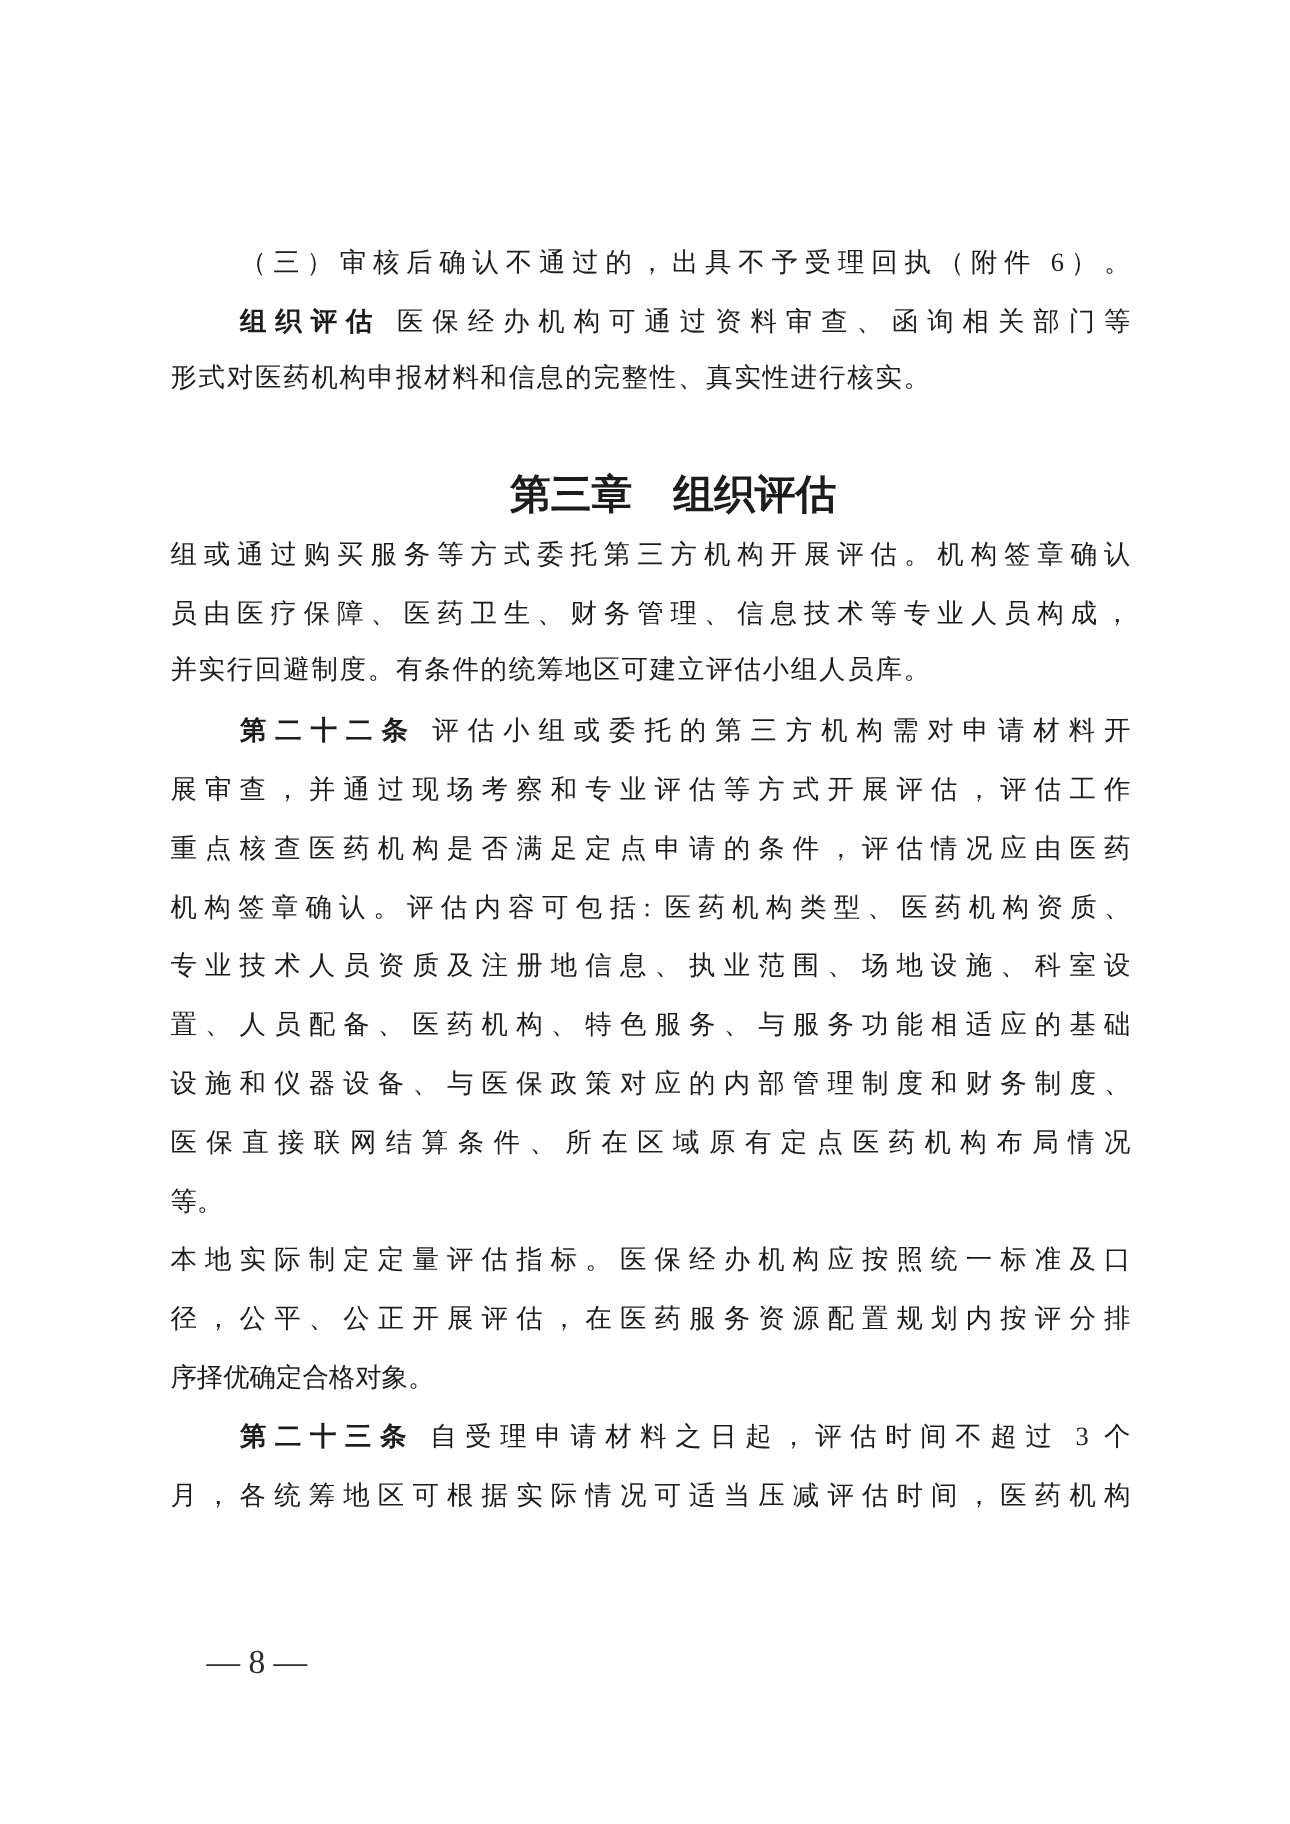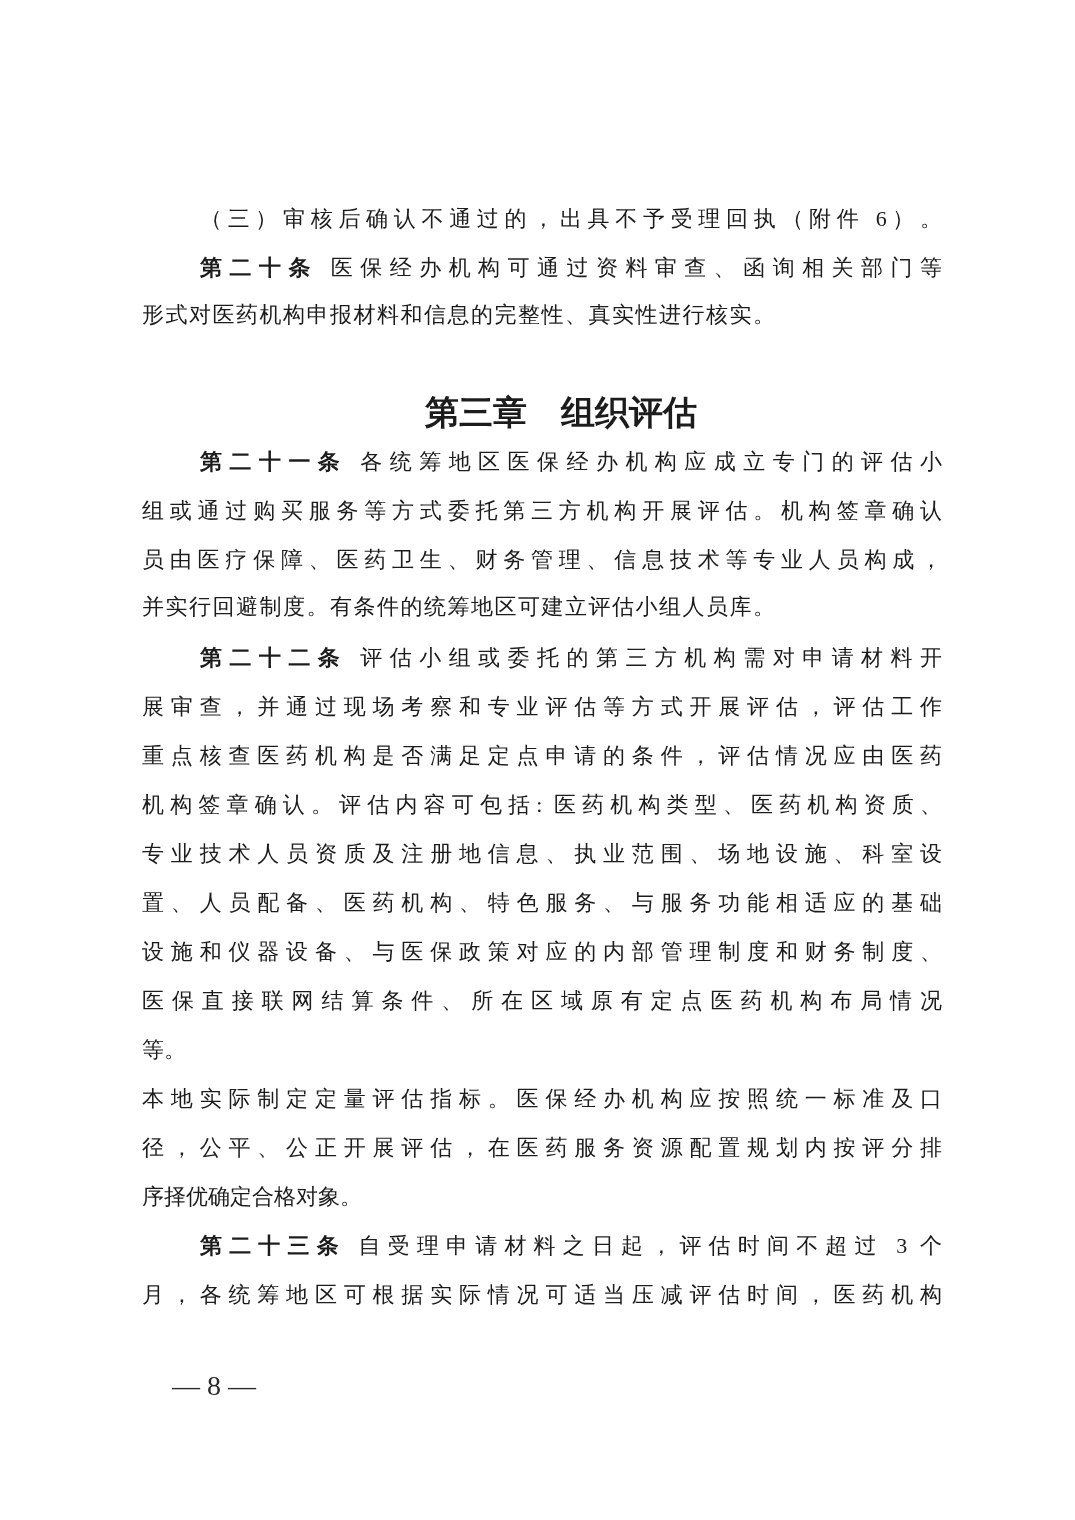--- a/index.html
+++ b/index.html
@@ -66,24 +66,23 @@
     line-height: 34px;
     color: #2a2a2a;
   }
 </style>
 </head>
 <body>
 
 <div class="page">
   <div class="content" id="doc-lines">
       <div class="line indent justify"><span>（三）审核后确认不通过的，出具不予受理回执（附件 6）。</span></div>
-      <div class="line indent justify"><span class="b">第二十条</span><span> 医保经办机构可通过资料审查、函询相关部门等</span></div>
+      <div class="line indent justify"><span class="b">组织评估</span><span> 医保经办机构可通过资料审查、函询相关部门等</span></div>
       <div class="line loose"><span>形式对医药机构申报材料和信息的完整性、真实性进行核实。</span></div>
       <div class="line heading"><span>第三章　组织评估</span></div>
-      <div class="line indent justify"><span class="b">第二十一条</span><span> 各统筹地区医保经办机构应成立专门的评估小</span></div>
       <div class="line justify"><span>组或通过购买服务等方式委托第三方机构开展评估。机构签章确认</span></div>
       <div class="line justify"><span>员由医疗保障、医药卫生、财务管理、信息技术等专业人员构成，</span></div>
       <div class="line loose"><span>并实行回避制度。有条件的统筹地区可建立评估小组人员库。</span></div>
       <div class="line indent justify"><span class="b">第二十二条</span><span> 评估小组或委托的第三方机构需对申请材料开</span></div>
       <div class="line justify"><span>展审查，并通过现场考察和专业评估等方式开展评估，评估工作</span></div>
       <div class="line justify"><span>重点核查医药机构是否满足定点申请的条件，评估情况应由医药</span></div>
       <div class="line justify"><span>机构签章确认。评估内容可包括: 医药机构类型、医药机构资质、</span></div>
       <div class="line justify"><span>专业技术人员资质及注册地信息、执业范围、场地设施、科室设</span></div>
       <div class="line justify"><span>置、人员配备、医药机构、特色服务、与服务功能相适应的基础</span></div>
       <div class="line justify"><span>设施和仪器设备、与医保政策对应的内部管理制度和财务制度、</span></div>

